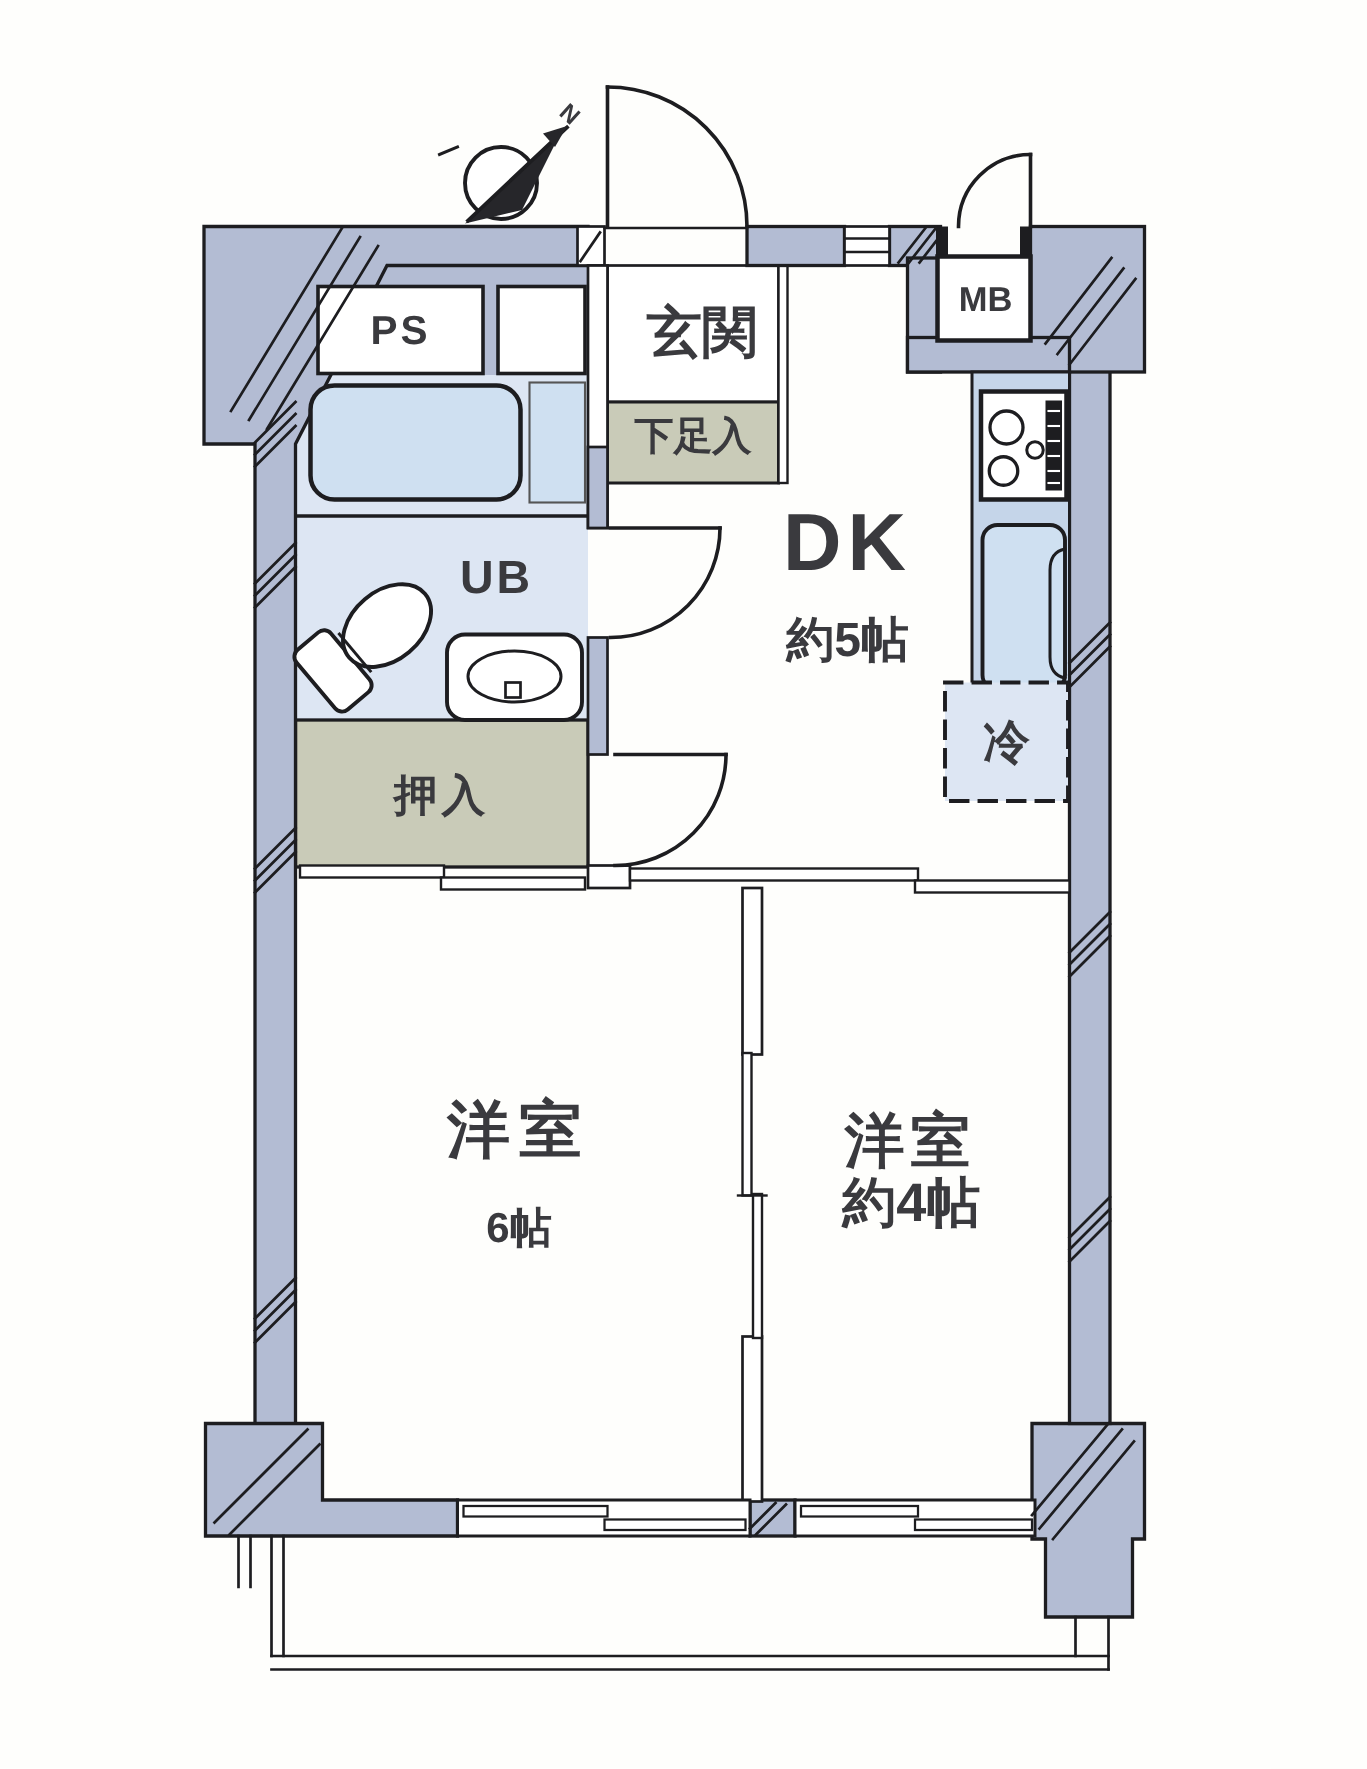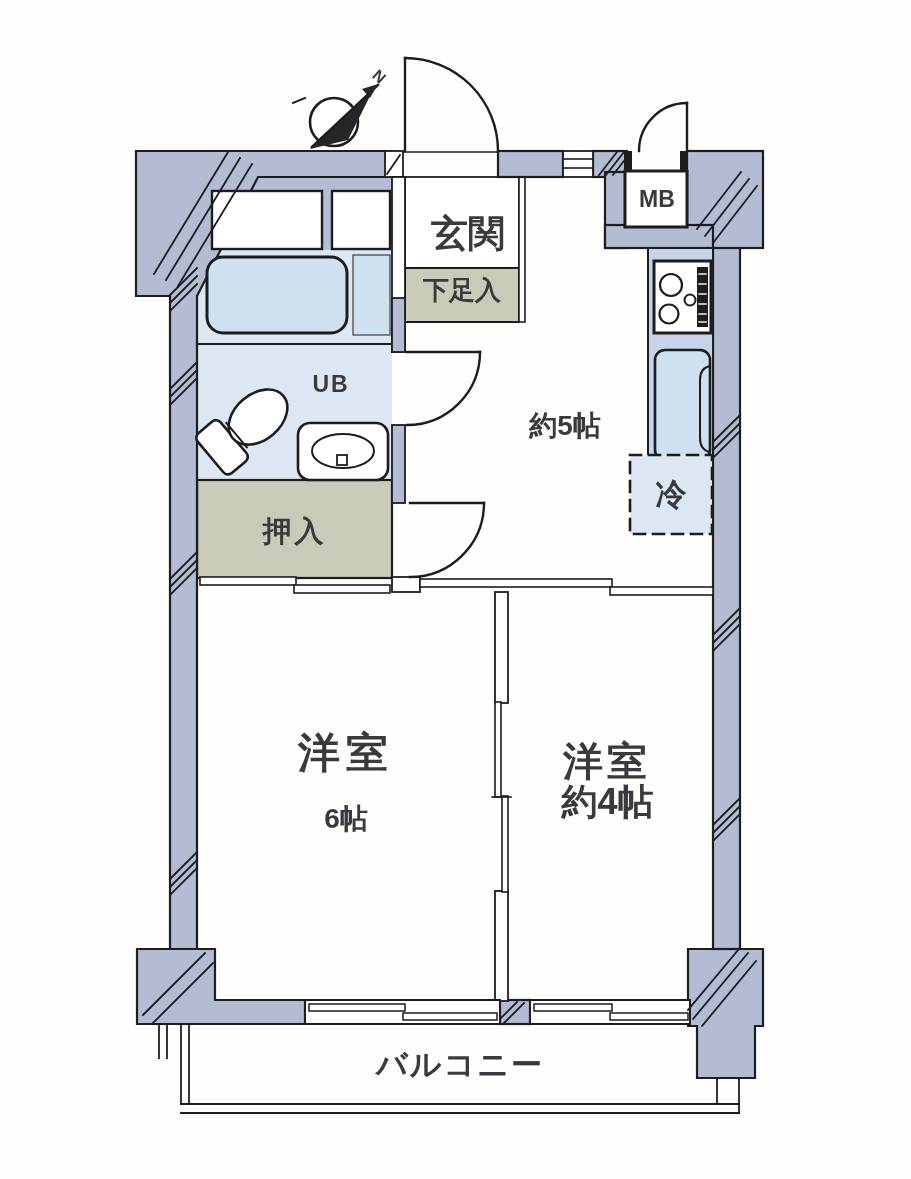--- a/index.html
+++ b/index.html
@@ -193,38 +193,39 @@
     <g>
       <circle cx="334" cy="122" r="24" fill="#ffffff" stroke-width="2.6"></circle>
       <polygon points="310,149 374,88 348,140" fill="#26262a" stroke="none"></polygon>
       <line x1="312" y1="147" x2="378" y2="85" stroke-width="2.5"></line>
       <polygon points="378,84 362,89 370,98" fill="#26262a" stroke="none"></polygon>
       <line x1="293" y1="103" x2="305" y2="98" stroke-width="2"></line>
     </g>
   </g>
 </svg>
 
-
-<div class="lbl" style="left:405px;top:192px;width:126px;height:82px;font-size:37px">玄関</div>
+<div class="lbl" style="left:212px;top:191px;width:110px;height:58px;font-size:27px;letter-spacing:2px">PS</div>
+
+<div class="lbl" style="left:405px;top:180px;width:126px;height:82px;font-size:37px">玄関</div>
 
 <div class="lbl" style="left:625px;top:171px;width:64px;height:56px;font-size:23px">MB</div>
 
 <div class="lbl" style="left:405px;top:268px;width:114px;height:44px;font-size:26px">下足入</div>
 
-<div class="lbl" style="left:448px;top:398px;width:234px;height:56px;font-size:28px">約5帖</div>
-
-<div class="lbl" style="left:286px;top:362px;width:90px;height:44px;font-size:23px;letter-spacing:2px">UB</div>
+<div class="lbl" style="left:455px;top:331px;width:220px;height:62px;font-size:54px;letter-spacing:4px">DK</div>
+<div class="lbl" style="left:448px;top:398px;width:234px;height:56px;font-size:32px">約5帖</div>
+
+<div class="lbl" style="left:286px;top:362px;width:90px;height:44px;font-size:31px;letter-spacing:2px">UB</div>
 
 <div class="lbl" style="left:630px;top:455px;width:82px;height:79px;font-size:31px">冷</div>
 
 <div class="lbl" style="left:197px;top:500px;width:195px;height:62px;font-size:29px;letter-spacing:3px">押入</div>
 
 <div class="lbl" style="left:210px;top:722px;width:272px;height:62px;font-size:42px;letter-spacing:6px">洋室</div>
 <div class="lbl" style="left:210px;top:790px;width:272px;height:58px;font-size:28px">6帖</div>
 
 <div class="lbl" style="left:512px;top:733px;width:190px;height:56px;font-size:40px;letter-spacing:4px">洋室</div>
 <div class="lbl" style="left:505px;top:774px;width:205px;height:56px;font-size:36px">約4帖</div>
 
-<div class="lbl" style="left:320px;top:1038px;width:280px;height:52px;font-size:31px;letter-spacing:2px">バルコニー</div>
 
 <div class="lbl" style="left:366px;top:66px;width:26px;height:22px;font-size:16px;transform:rotate(42deg)">N</div>
 
 </div>
 
 </body></html>

